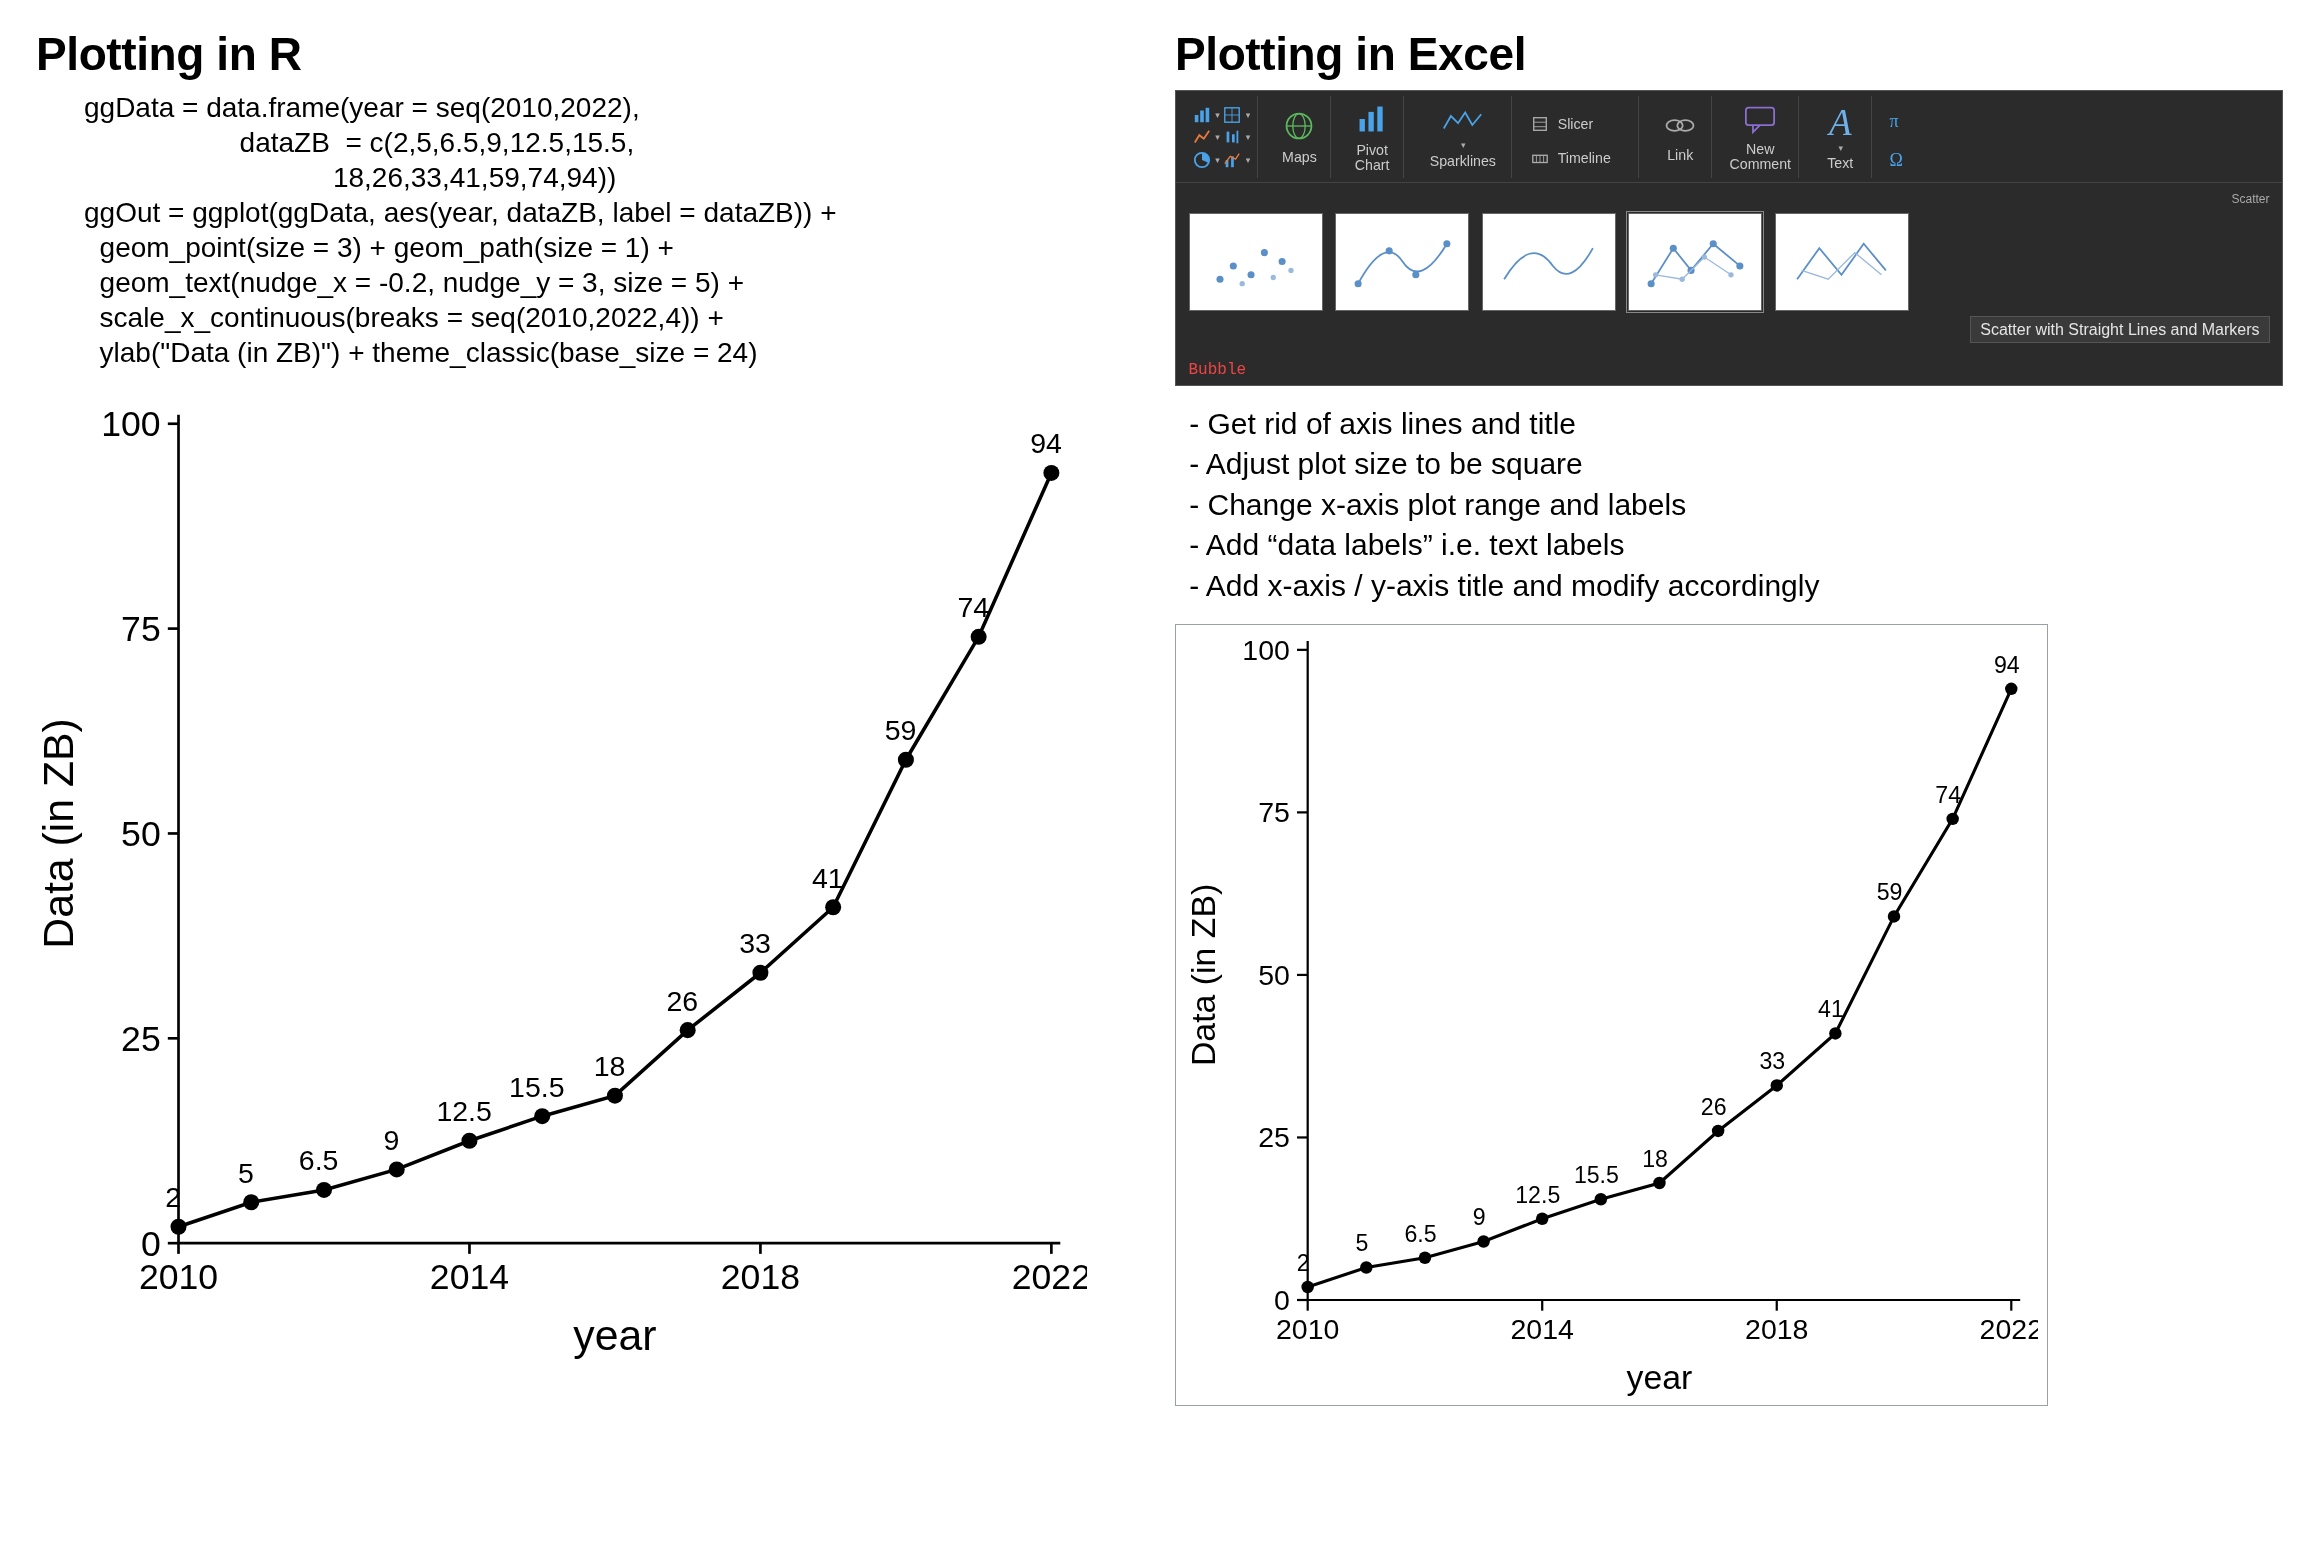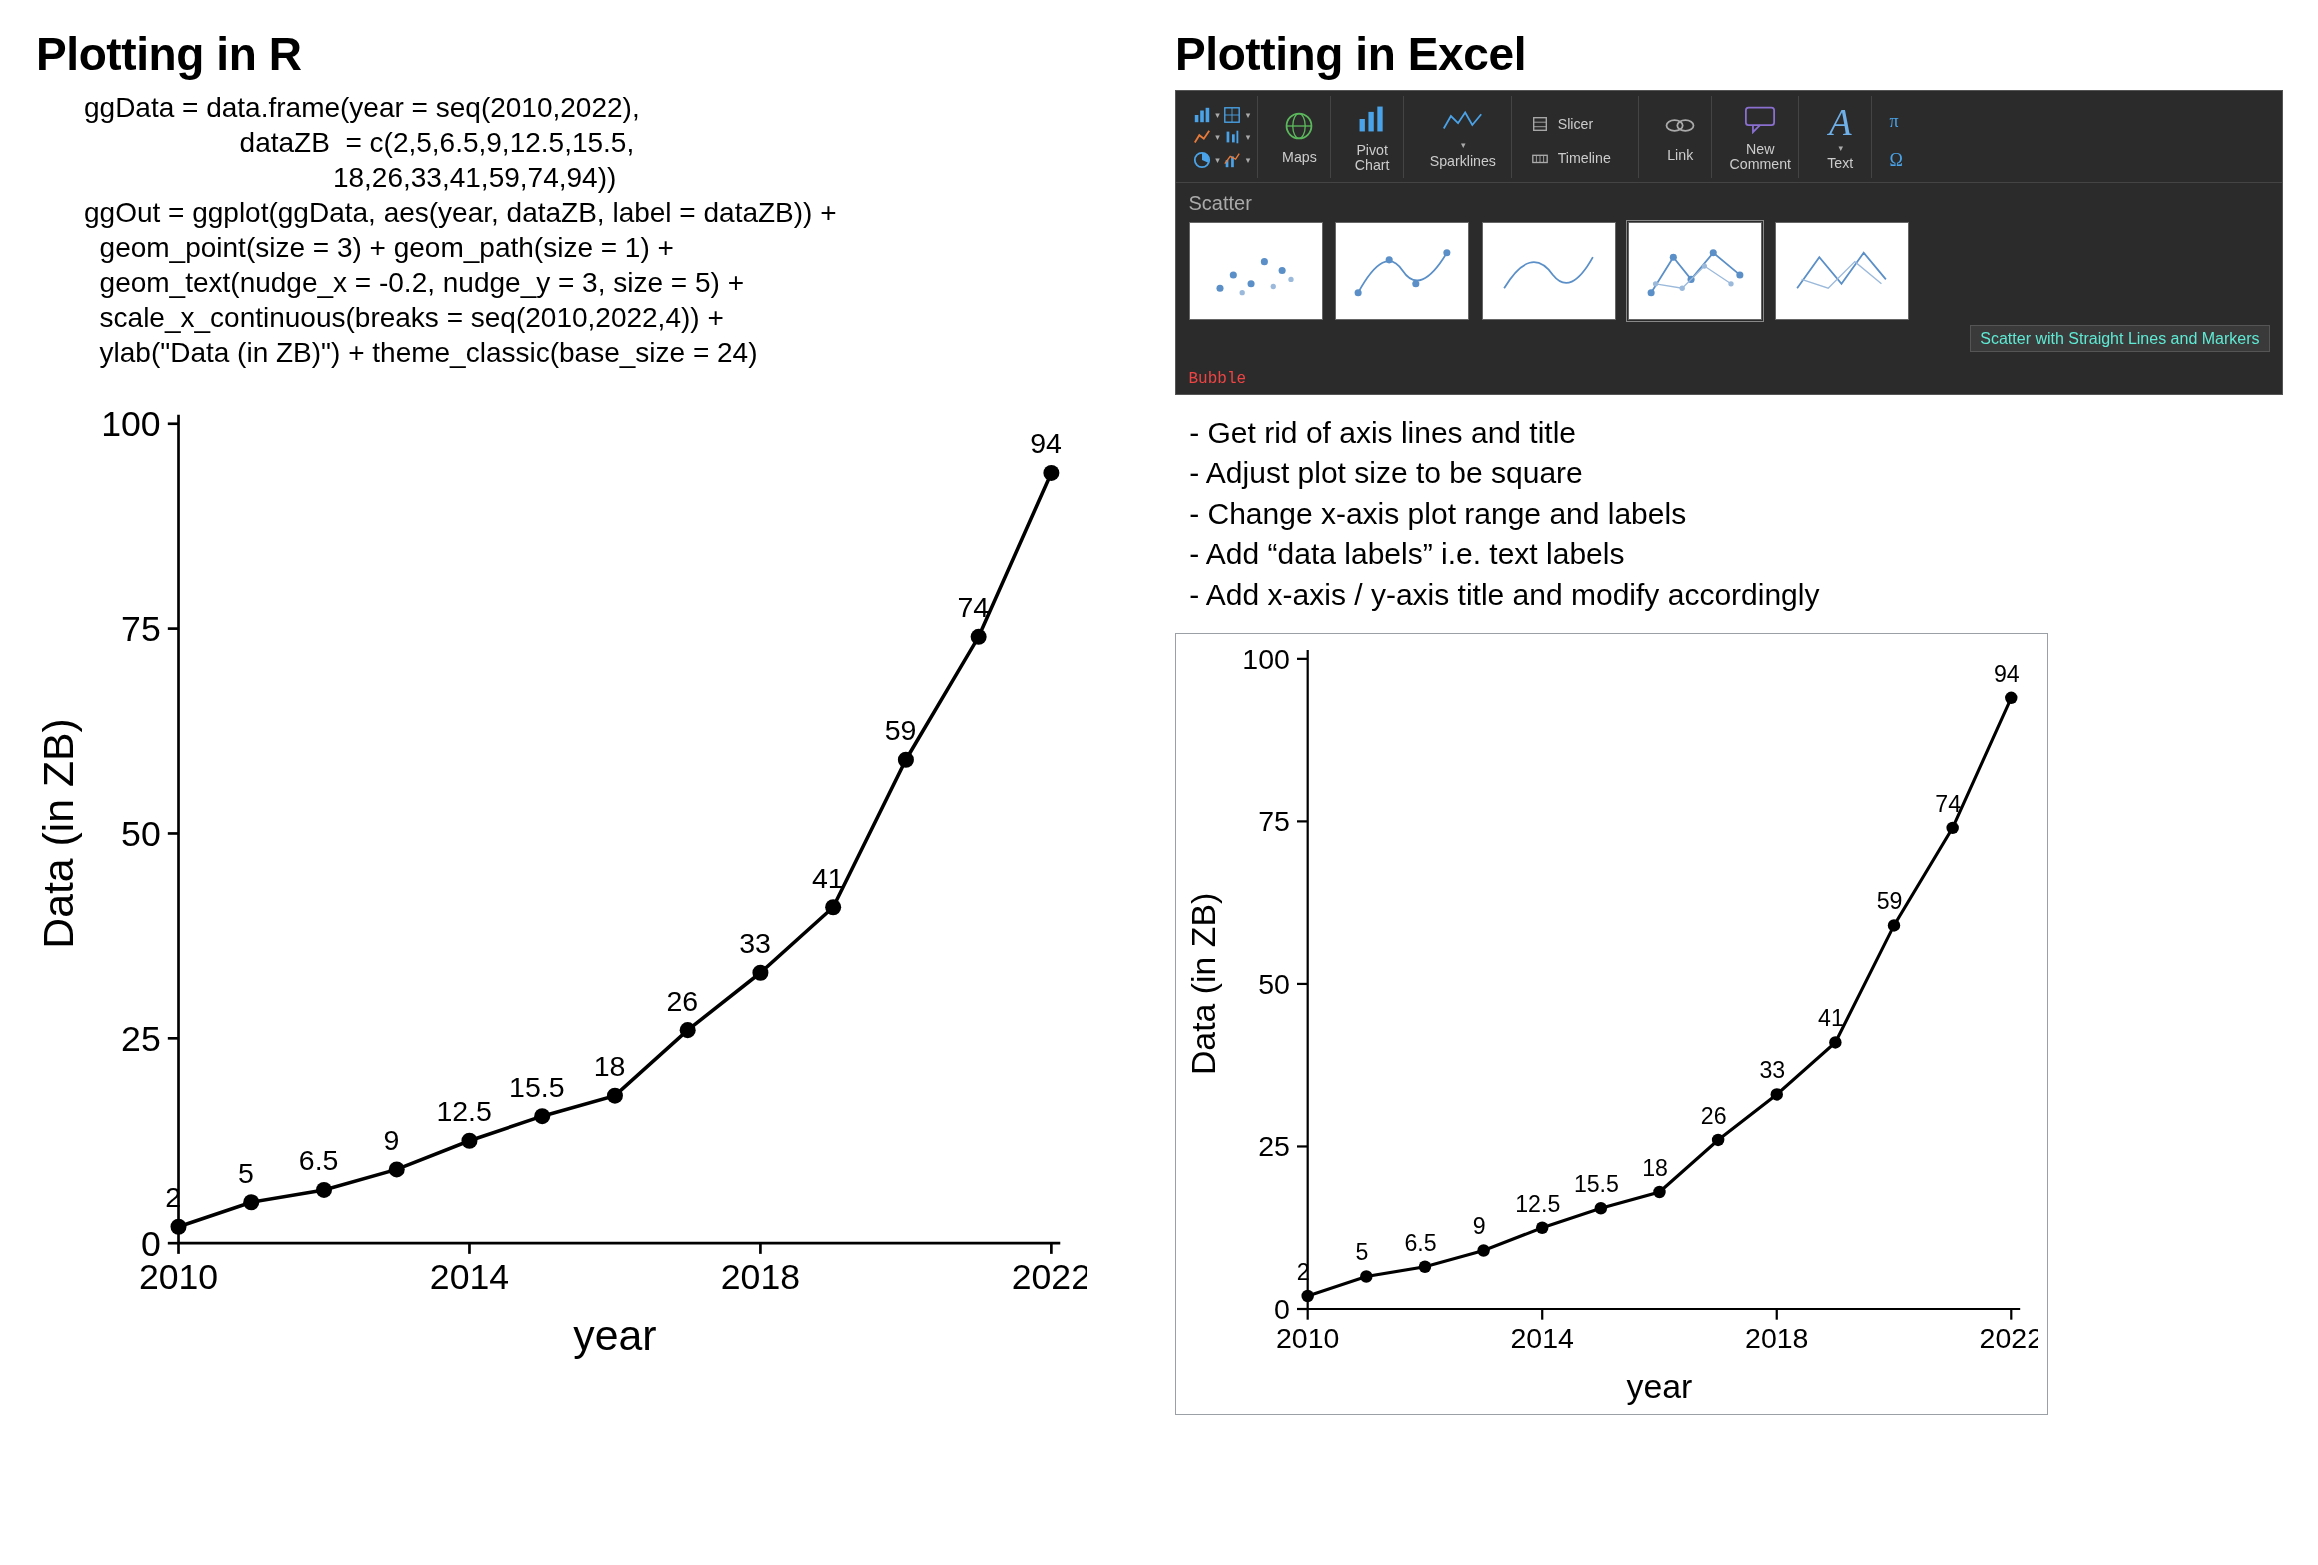--- a/index.html
+++ b/index.html
@@ -99,23 +99,24 @@
     color: #4aa3e8;
     line-height: 1;
   }
   .big-icon.green { color: #5cb85c; }
   .big-icon.blue2 { color: #6fb0e8; }
   .big-icon.gray { color: #aaa; }
   .ribbon-gallery {
     padding: 9px 12.5px 5.3px 12.5px;
   }
   .gallery-title {
-    font-size: 20px;
+    font-size: 12px;
     color: #aaa;
     margin-bottom: 7.1px;
+    text-align: right;
   }
   .gallery-row {
     display: flex;
     gap: 12.5px;
   }
   .thumb {
     width: 134px;
     height: 98px;
     background: #fff;
     border: 0.9px solid #666;
@@ -128,21 +129,21 @@
     outline: 1.8px solid #888;
     outline-offset: 1.8px;
   }
   .tooltip-bar {
     margin-top: 5.3px;
     display: flex;
     justify-content: flex-end;
   }
   .tooltip {
     background: #3a3a3a;
-    color: #5eead4;
+    color: #e5e5e5;
     font-size: 16px;
     padding: 3.6px 9px;
     border: 0.9px solid #555;
   }
   .gallery-footer {
     font-size: 16px;
     color: #ef4444;
     margin-top: 18px;
     font-family: Liberation Mono, monospace;
   }

